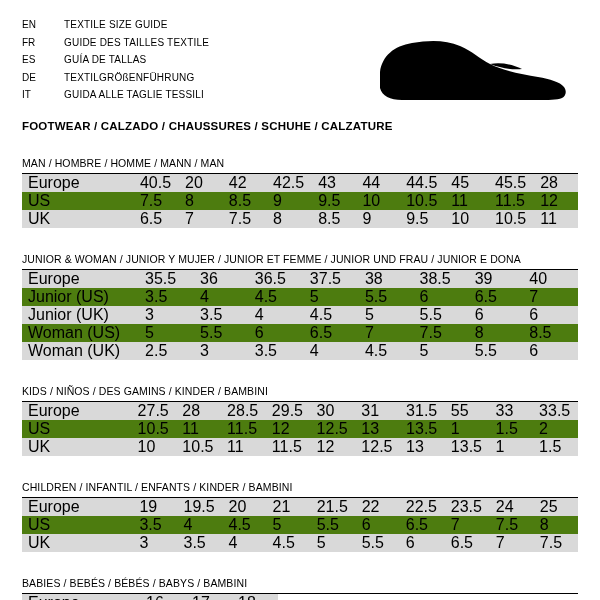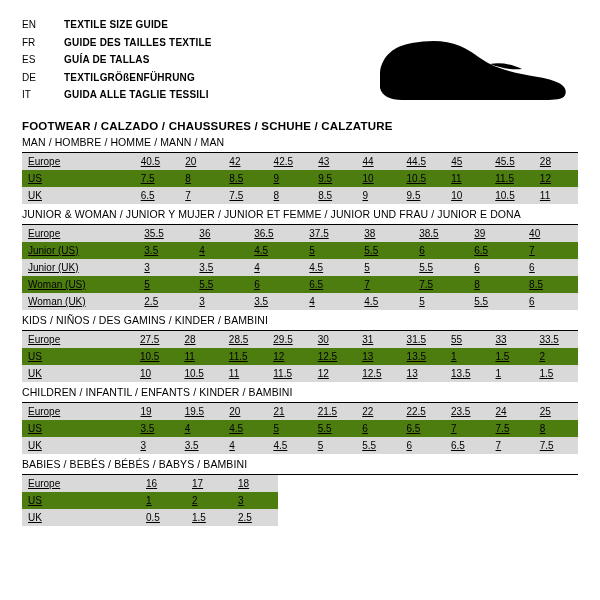--- a/index.html
+++ b/index.html
@@ -35,21 +35,21 @@
   .lang-table td {
     padding: 1px 0;
     vertical-align: top;
     line-height: 15.5px;
   }
   .lang-code {
     width: 42px;
     font-weight: 400;
   }
   .lang-title {
-    font-weight: 700;
+    font-weight: 400;
     letter-spacing: 0.2px;
   }
   .shoe-wrap {
     width: 200px;
     height: 78px;
     margin-right: 6px;
     margin-top: 12px;
   }
   .shoe-wrap svg {
     display: block;
@@ -57,38 +57,37 @@
 
   .section-heading {
     font-size: 11.5px;
     font-weight: 700;
     margin-top: 14px;
     letter-spacing: 0.2px;
   }
 
   
   .block {
-    margin-top: 4px;
+    margin-top: 25px;
   }
   .block-title {
     font-size: 10.5px;
     font-weight: 400;
     margin-bottom: 4px;
     letter-spacing: 0.1px;
   }
   .rule {
     height: 1px;
     background: #000;
     margin: 2px 0 0 0;
   }
   table.size {
     border-collapse: collapse;
-    font-size: 10px;
+    font-size: 16px;
     table-layout: fixed;
-    text-decoration: underline;
   }
   table.size td {
     height: 17px;
     padding: 0 0 0 6px;
     vertical-align: middle;
     white-space: nowrap;
   }
   tr.shaded td {
     background: #d9d9d9;
   }

